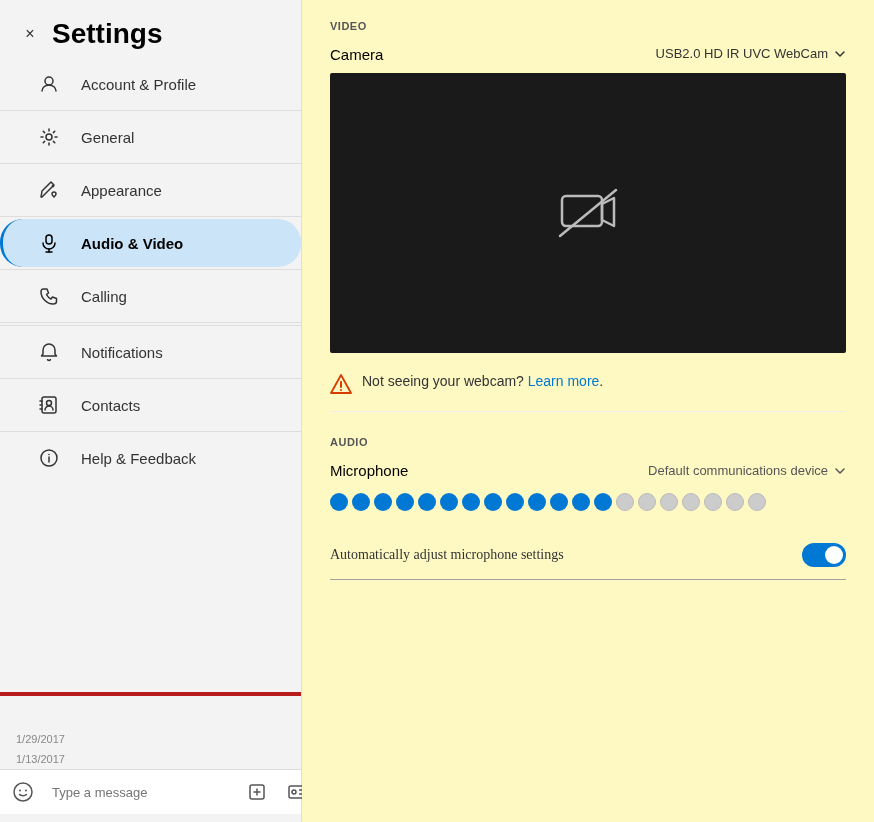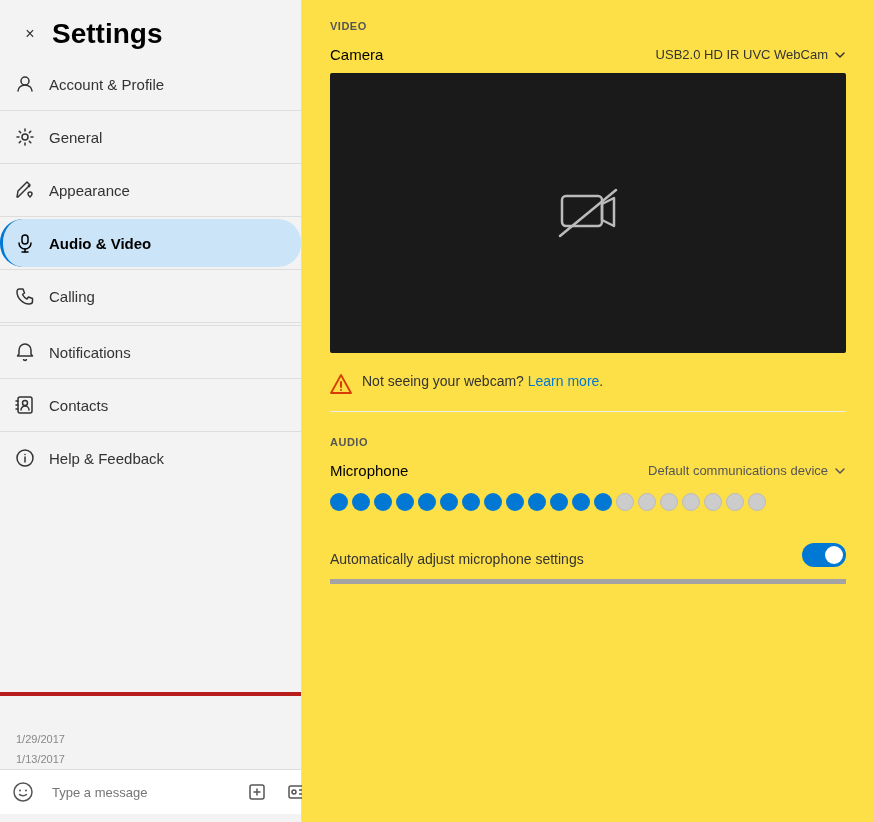--- a/index.html
+++ b/index.html
@@ -56,22 +56,22 @@
     }
 
     .sidebar-nav {
       flex: 1;
       overflow-y: auto;
     }
 
     .nav-item {
       display: flex;
       align-items: center;
-      gap: 14px;
-      padding: 14px 12px;
+      gap: 22px;
+      padding: 14px 36px;
       cursor: pointer;
       font-size: 15px;
       color: #333;
       border-left: 3px solid transparent;
     }
 
     .nav-item.active {
       background: #cce4f7;
       border-left: 3px solid #0078d4;
       color: #000;
@@ -140,39 +140,39 @@
       align-items: center;
       justify-content: center;
       color: #555;
       cursor: pointer;
       font-size: 18px;
     }
 
     
     .main-content {
       flex: 1;
-      background: #fde047;
+      background: #fef9c3;
       overflow-y: auto;
       padding: 20px 28px;
       position: relative;
     }
 
     .section-label {
       font-size: 11px;
       font-weight: 600;
       color: #555;
       letter-spacing: 0.5px;
       text-transform: uppercase;
       margin-bottom: 14px;
     }
 
     
     .camera-row {
       display: flex;
-      align-items: center;
+      align-items: flex-start;
       justify-content: space-between;
       margin-bottom: 10px;
     }
 
     .camera-label {
       font-size: 15px;
       font-weight: 500;
       color: #000;
     }
 
@@ -267,24 +267,25 @@
     }
 
     .dot.empty {
       background: #ccc;
       border: 1px solid #bbb;
     }
 
     
     .toggle-row {
       display: flex;
-      align-items: flex-end;
+      align-items: center;
       justify-content: space-between;
       padding: 12px 0;
-      border-bottom: 5px solid #a3a3a3;
+      border-bottom: 1px solid #a3a3a3;
+      font-family: Liberation Serif, serif;
     }
 
     .toggle-label {
       font-size: 14px;
       color: #333;
     }
 
     .toggle-switch {
       width: 44px;
       height: 24px;

